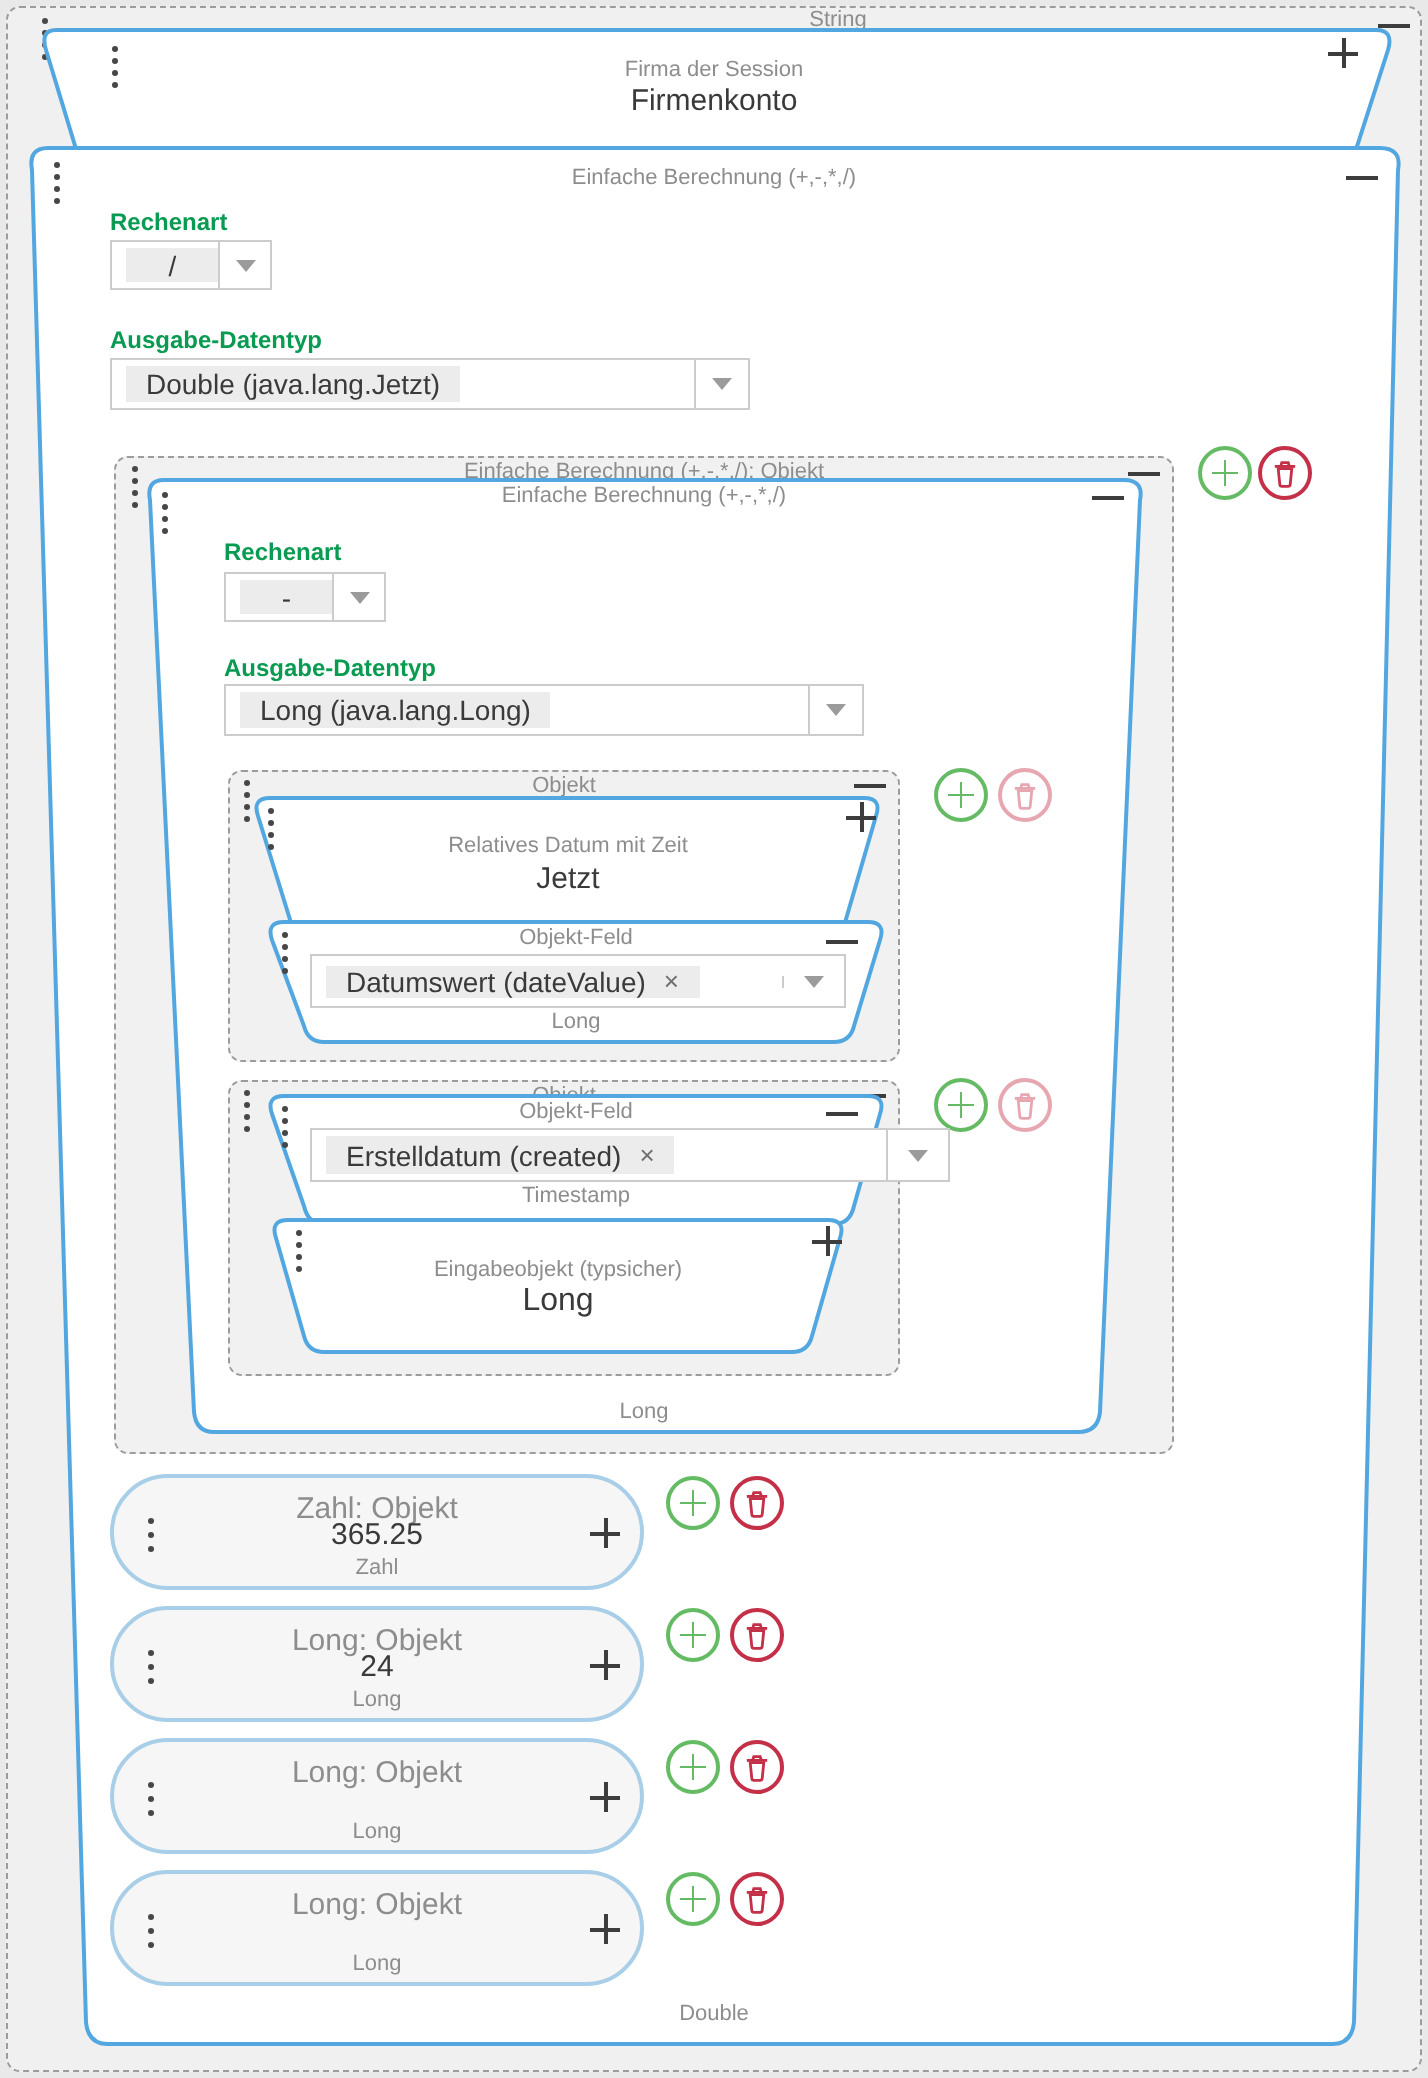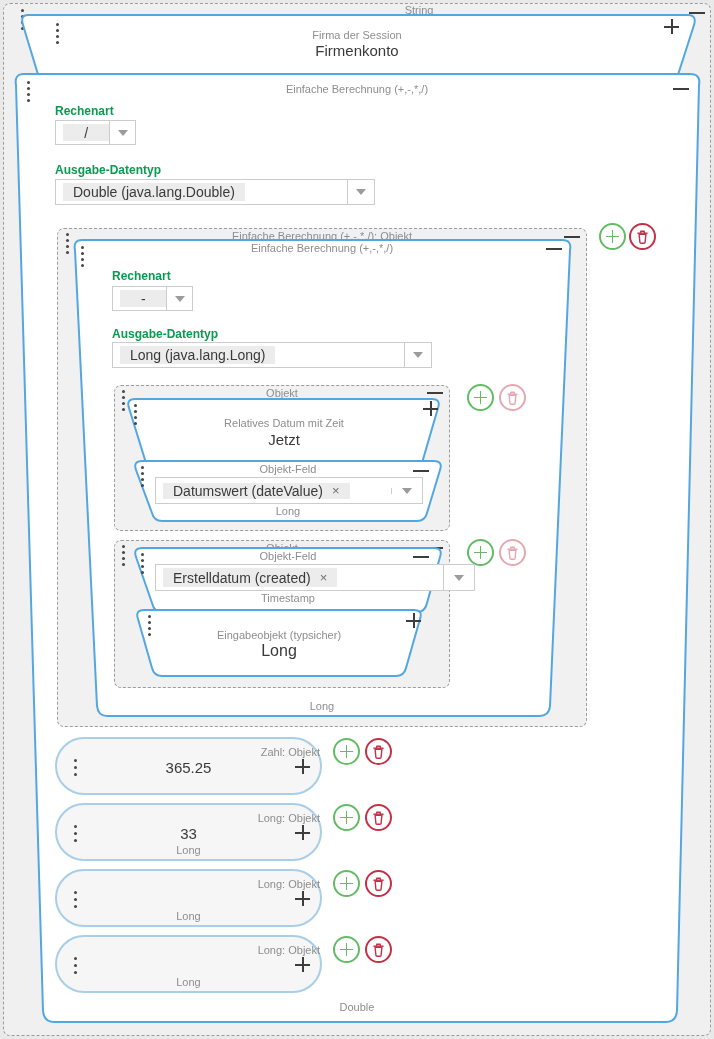--- a/index.html
+++ b/index.html
@@ -54,21 +54,21 @@
       align-items:center;justify-content:center;font-size:14px;color:#3a3a3a;white-space:nowrap}
   .dd .spacer{flex:1}
   .dd .acell{border-left:1px solid #cccccc;width:26px;display:flex;align-items:center;justify-content:center}
   .tri{width:0;height:0;border-left:5px solid transparent;border-right:5px solid transparent;
       border-top:6px solid #9b9b9b}
   .chipx{font-size:13px;color:#6f6f6f;cursor:pointer;line-height:1}
 
   
   .pill{position:absolute;left:55px;width:267px;height:58px;box-sizing:border-box;
     border:2px solid #a9cee8;border-radius:30px;background:#f6f6f6}
-  .pill .t1{position:absolute;left:0;right:0;top:7px;text-align:right;font-size:11px;color:#8d8d8d}
+  .pill .t1{position:absolute;left:0;right:0;top:7px;text-align:center;font-size:15px;color:#8d8d8d}
   .pill .t2{position:absolute;left:0;right:0;top:20px;text-align:center;font-size:15px;color:#3a3a3a}
   .pill .t3{position:absolute;left:0;right:0;top:39px;text-align:center;font-size:11px;color:#8d8d8d}
 </style>
 </head>
 <body>
 
 <div class="dashed" style="left:3px;top:3px;width:708px;height:1033px;background:#f0f0f0;"></div>
 <div class="ctitle" style="left:20px;width:708px;top:4px;padding-left:45px;">String</div>
 <span class="drag" style="left:21px;top:9px;"></span>
 <span class="xminus" style="left:689px;top:12px;"></span>
@@ -92,21 +92,21 @@
 <div class="dd" style="left:55px;top:120px;width:81px;height:25px;">
   <span class="chip" style="width:28px;">/</span>
   <span class="spacer"></span>
   <span class="acell">
       <span class="tri"></span>
     </span>
 </div>
 
 <div class="glabel" style="left:55px;top:163px;">Ausgabe-Datentyp</div>
 <div class="dd" style="left:55px;top:179px;width:320px;height:26px;">
-  <span class="chip">Double (java.lang.Double)</span>
+  <span class="chip">Double (java.lang.Jetzt)</span>
   <span class="spacer"></span>
   <span class="acell">
       <span class="tri"></span>
     </span>
 </div>
 
 <div class="dashed" style="left:57px;top:228px;width:530px;height:499px;"></div>
 <div class="ctitle" style="left:57px;width:530px;top:230px;">Einfache Berechnung (+,-,*,/): Objekt</div>
 <span class="drag" style="left:66px;top:233px;"></span>
 <span class="xminus" style="left:564px;top:236px;"></span>
@@ -227,37 +227,38 @@
 <span class="xplus" style="left:406px;top:613px;"></span>
 <div class="btitle" style="left:145px;width:268px;top:629px;">Eingabeobjekt (typsicher)</div>
 <div class="bvalue big" style="left:145px;width:268px;top:642px;">Long</div>
 
 <div class="btitle" style="left:97px;width:450px;top:700px;">Long</div>
 
 <div class="pill" style="top:737px;">
   <span class="drag3" style="left:17px;top:20px;"></span>
   <div class="t1">Zahl: Objekt</div>
   <div class="t2">365.25</div>
+  <div class="t3">Zahl</div>
   <span class="xplus" style="left:238px;top:20px;"></span>
 </div>
 <span class="icirc green" style="left:333px;top:738px;">
     <span class="plus-glyph"></span>
   </span>
 <span class="icirc red" style="left:365px;top:738px;">
   <svg width="13" height="14" viewBox="0 0 13 14">
     <path d="M3.1 4.3 h6.8 l-0.8 7.9 a1.1 1.1 0 0 1 -1.1 1 h-3 a1.1 1.1 0 0 1 -1.1 -1 z" fill="none" stroke="currentColor" stroke-width="1.4"></path>
     <path d="M1.4 3.2 h10.2" stroke="currentColor" stroke-width="1.4"></path>
     <path d="M4.4 3 l0.5 -1.7 h3.2 l0.5 1.7" fill="none" stroke="currentColor" stroke-width="1.4"></path>
   </svg>
 </span>
 
 <div class="pill" style="top:803px;">
   <span class="drag3" style="left:17px;top:20px;"></span>
   <div class="t1">Long: Objekt</div>
-  <div class="t2">33</div>
+  <div class="t2">24</div>
   <div class="t3">Long</div>
   <span class="xplus" style="left:238px;top:20px;"></span>
 </div>
 <span class="icirc green" style="left:333px;top:804px;">
     <span class="plus-glyph"></span>
   </span>
 <span class="icirc red" style="left:365px;top:804px;">
   <svg width="13" height="14" viewBox="0 0 13 14">
     <path d="M3.1 4.3 h6.8 l-0.8 7.9 a1.1 1.1 0 0 1 -1.1 1 h-3 a1.1 1.1 0 0 1 -1.1 -1 z" fill="none" stroke="currentColor" stroke-width="1.4"></path>
     <path d="M1.4 3.2 h10.2" stroke="currentColor" stroke-width="1.4"></path>

